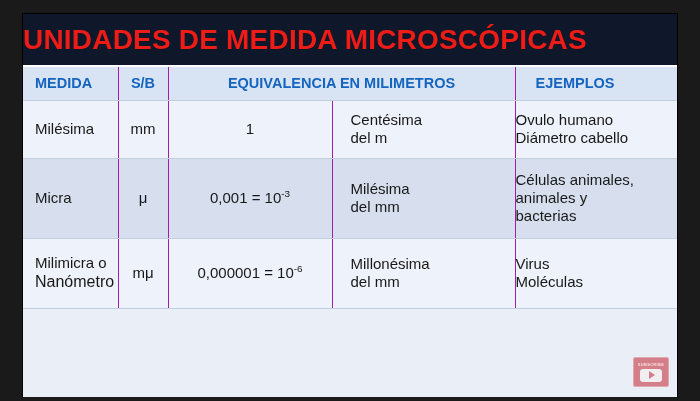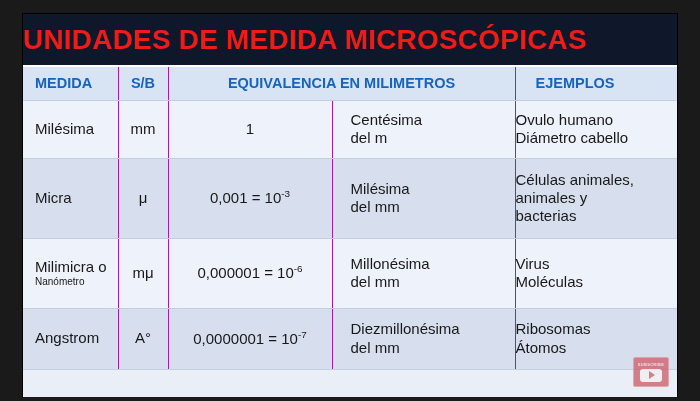--- a/index.html
+++ b/index.html
@@ -95,21 +95,21 @@
   }
   tbody tr.row-odd  td { background: #eef2fa; }
   tbody tr.row-even td { background: #d7dfee; }
 
   td.cell-medida { text-align: left; padding-left: 12px; }
   td.cell-sb     { text-align: center; }
   td.cell-val    { text-align: center; white-space: nowrap; }
   td.cell-frac   { text-align: left; padding-left: 18px; }
   td.cell-ejem   { text-align: left; padding-left: 0; }
 
-  .sub-small { display: block; font-size: 10px; }
+  .sub-small { display: block; font-size: 16px; }
   sup { font-size: 0.66em; vertical-align: super; }
 
   .r1 td { height: 58px; }
   .r2 td { height: 80px; }
   .r3 td { height: 70px; }
   .r4 td { height: 61px; }
 
   
   #yt-watermark {
     position: absolute;
@@ -231,37 +231,20 @@
           <td class="cell-frac">
             <span>Millonésima</span><br>
             <span>del mm</span>
           </td>
           <td class="cell-ejem">
             <span>Virus</span><br>
             <span>Moléculas</span>
           </td>
         </tr>
 
-        <tr class="row-even r4">
-          <td class="cell-medida">
-            <span>Angstrom</span>
-          </td>
-          <td class="cell-sb">A°</td>
-          <td class="cell-val">
-            <span>0,0000001 = 10</span><sup>-7</sup>
-          </td>
-          <td class="cell-frac">
-            <span>Diezmillonésima</span><br>
-            <span>del mm</span>
-          </td>
-          <td class="cell-ejem">
-            <span>Ribosomas</span><br>
-            <span>Átomos</span>
-          </td>
-        </tr>
 
       </tbody>
     </table>
 
     <div id="yt-watermark">
       <span class="yt-sub-label">SUBSCRIBE</span>
       <span class="yt-play-box">
         <span class="yt-play-tri"></span>
       </span>
     </div>

